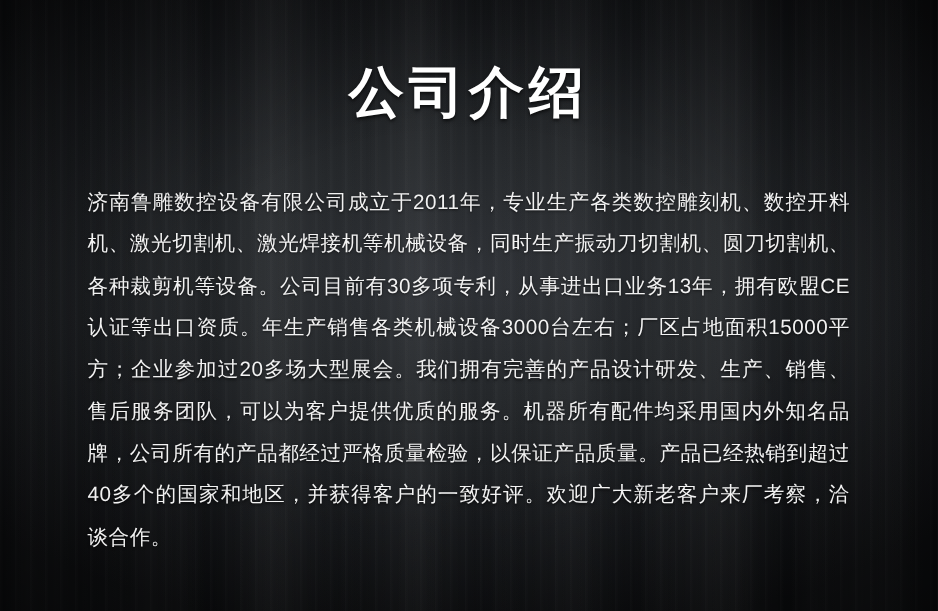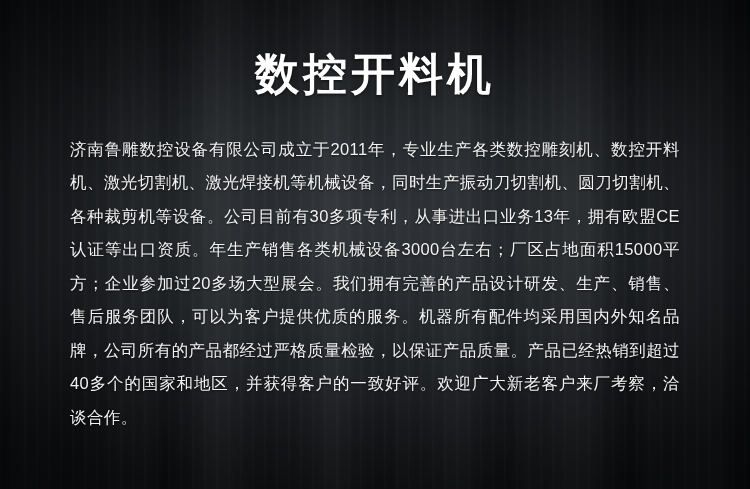--- a/index.html
+++ b/index.html
@@ -77,33 +77,33 @@
     text-align: center;
     color: #ffffff;
     font-size: 44px;
     font-weight: bold;
     letter-spacing: 4px;
     padding-top: 45px;
     padding-bottom: 8px;
     text-shadow: 0 1px 3px rgba(0,0,0,0.7);
   }
   .body-text {
-    margin-top: 21px;
+    margin-top: 34px;
     color: #f2f2f2;
     font-size: 16.5px;
     line-height: 2.03;
     text-align: justify;
     text-align-last: left;
     letter-spacing: 0.4px;
     text-shadow: 0 1px 2px rgba(0,0,0,0.6);
   }
 </style>
 </head>
 <body>
 
 <div class="page">
   <div class="texture"></div>
   <div class="vignette"></div>
   <div class="content">
-    <div class="title">数控开料机</div>
+    <div class="title">公司介绍</div>
     <div class="body-text">济南鲁雕数控设备有限公司成立于2011年，专业生产各类数控雕刻机、数控开料机、激光切割机、激光焊接机等机械设备，同时生产振动刀切割机、圆刀切割机、各种裁剪机等设备。公司目前有30多项专利，从事进出口业务13年，拥有欧盟CE认证等出口资质。年生产销售各类机械设备3000台左右；厂区占地面积15000平方；企业参加过20多场大型展会。我们拥有完善的产品设计研发、生产、销售、售后服务团队，可以为客户提供优质的服务。机器所有配件均采用国内外知名品牌，公司所有的产品都经过严格质量检验，以保证产品质量。产品已经热销到超过40多个的国家和地区，并获得客户的一致好评。欢迎广大新老客户来厂考察，洽谈合作。</div>
   </div>
 </div>
 
 </body></html>

